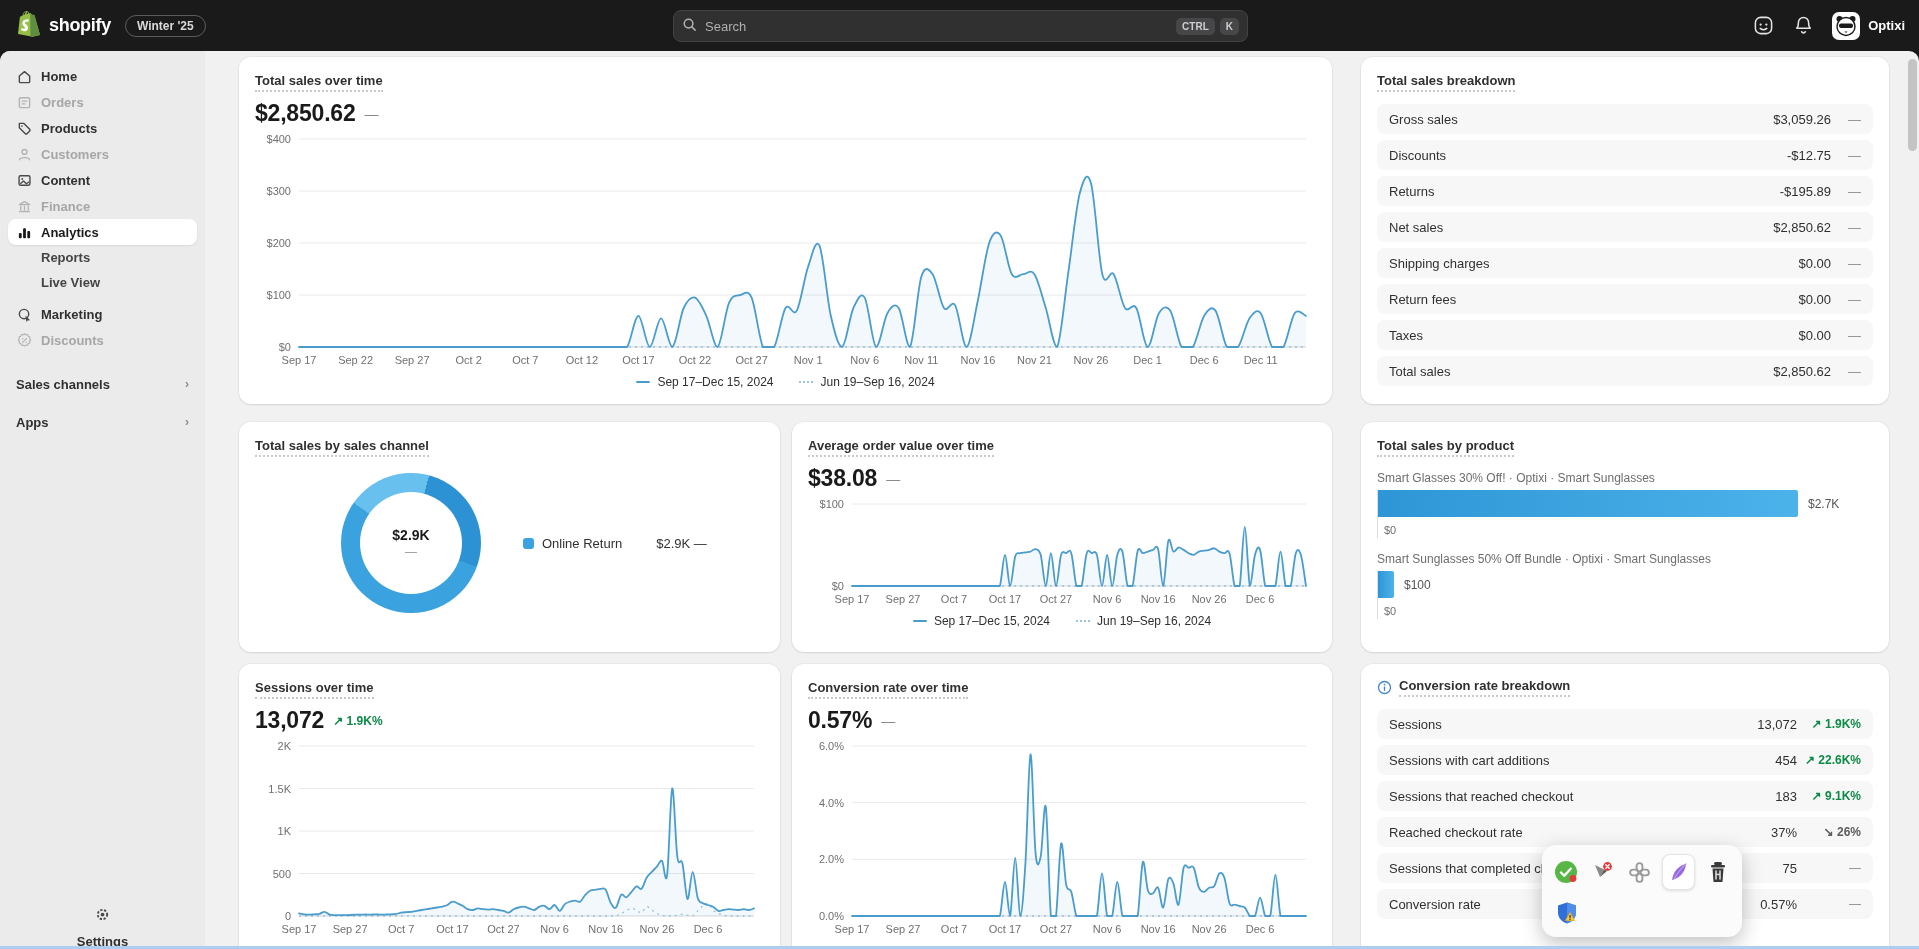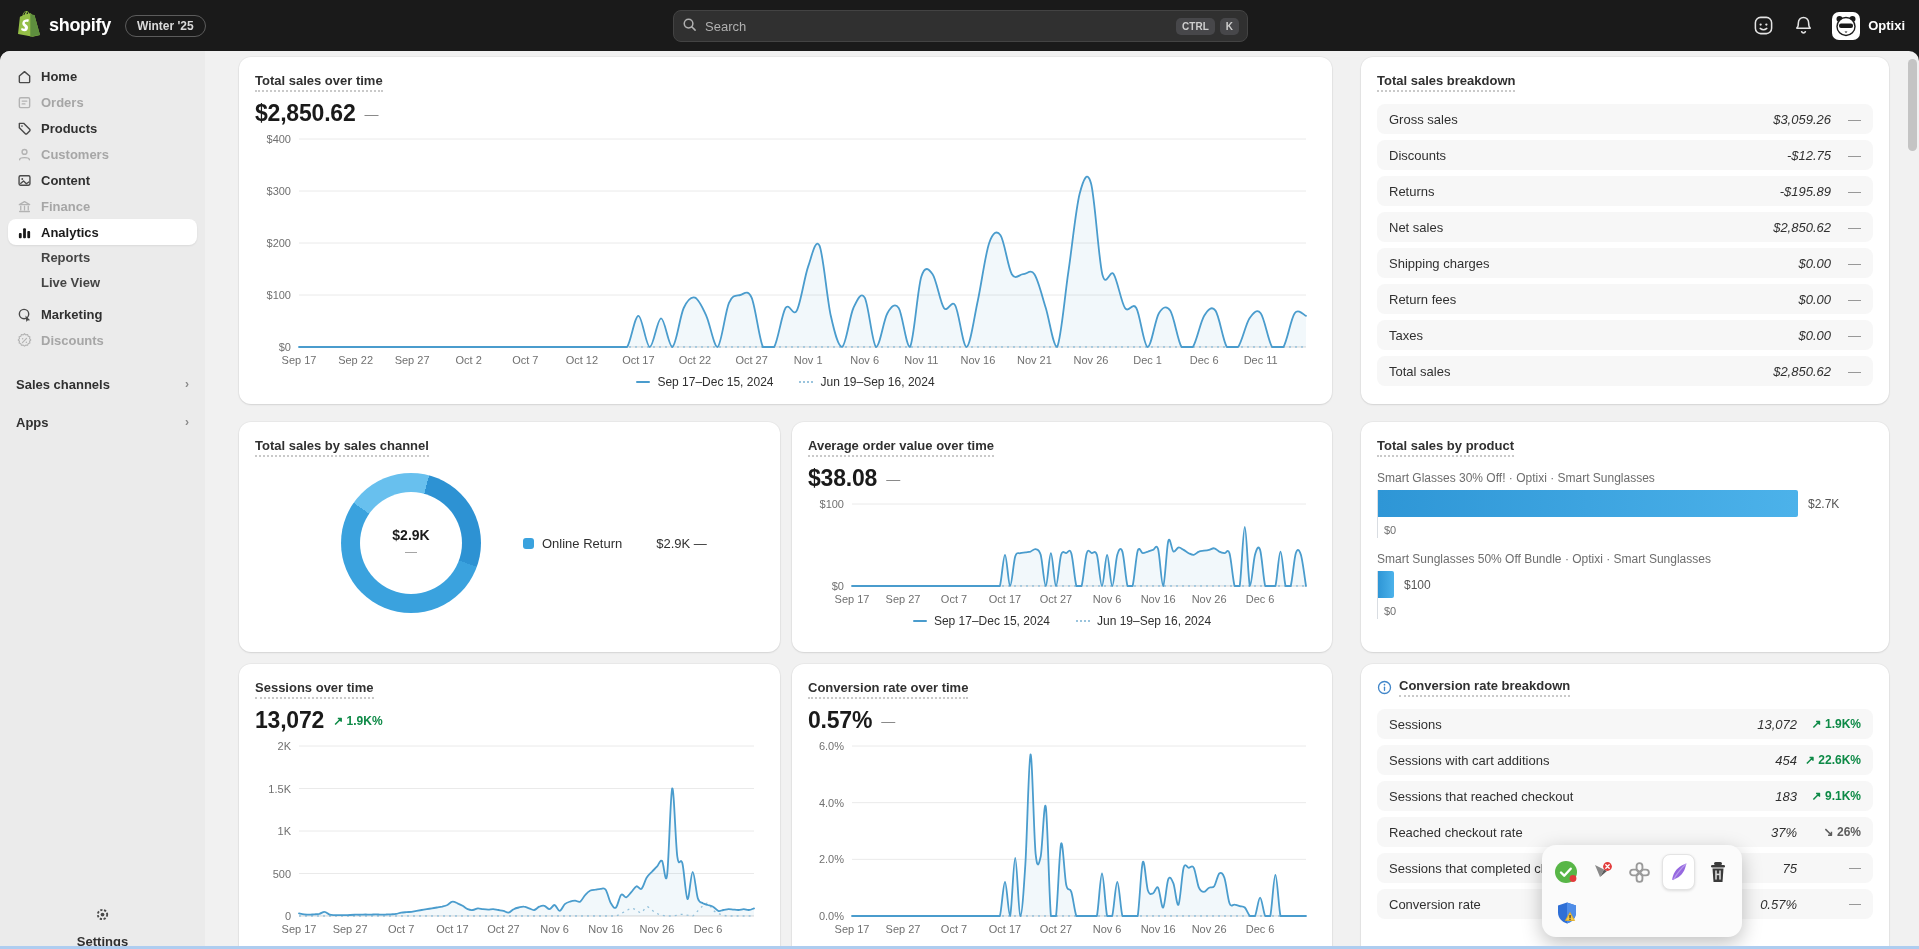--- a/index.html
+++ b/index.html
@@ -75,21 +75,21 @@
   .legend { display:flex; justify-content:center; align-items:center; gap:26px; margin-top:6px; }
   .leg-item { display:flex; align-items:center; gap:7px; font-size:12px; color:#303030; }
   .leg-line { width:14px; height:0; border-top:2px solid #4a9ccd; border-radius:2px; }
   .leg-dots { width:14px; height:0; border-top:2px dotted #9ac4dd; }
 
   
   .bd-rows { margin-top:12px; display:flex; flex-direction:column; gap:6px; }
   .bd-row { background:#f7f7f7; border-radius:8px; height:30px; display:flex; align-items:center;
     padding:0 12px; font-size:13px; color:#303030; }
   .bd-label { flex:1; }
-  .bd-val { text-align:center;font-style:italic; }
+  .bd-val { text-align:center; }
   .bd-dash { width:30px; text-align:right; color:#8c8c8c; }
   .bd-trend { width:64px; text-align:right; font-size:12px; font-weight:700; }
   .bd-trend.up { color:#0e8a47; }
   .bd-trend.down { color:#5c5c5c; }
   .bd-trend.none { color:#8c8c8c; font-weight:400; }
 
   
   .donut-wrap { display:flex; align-items:center; margin-top:16px; }
   .donut { position:relative; width:140px; height:140px; border-radius:50%; margin-left:86px;
     background:conic-gradient(from 15deg, #2d92d3 0 95deg, #3aa2de 95deg 290deg, #68c0ee 290deg 360deg); }

